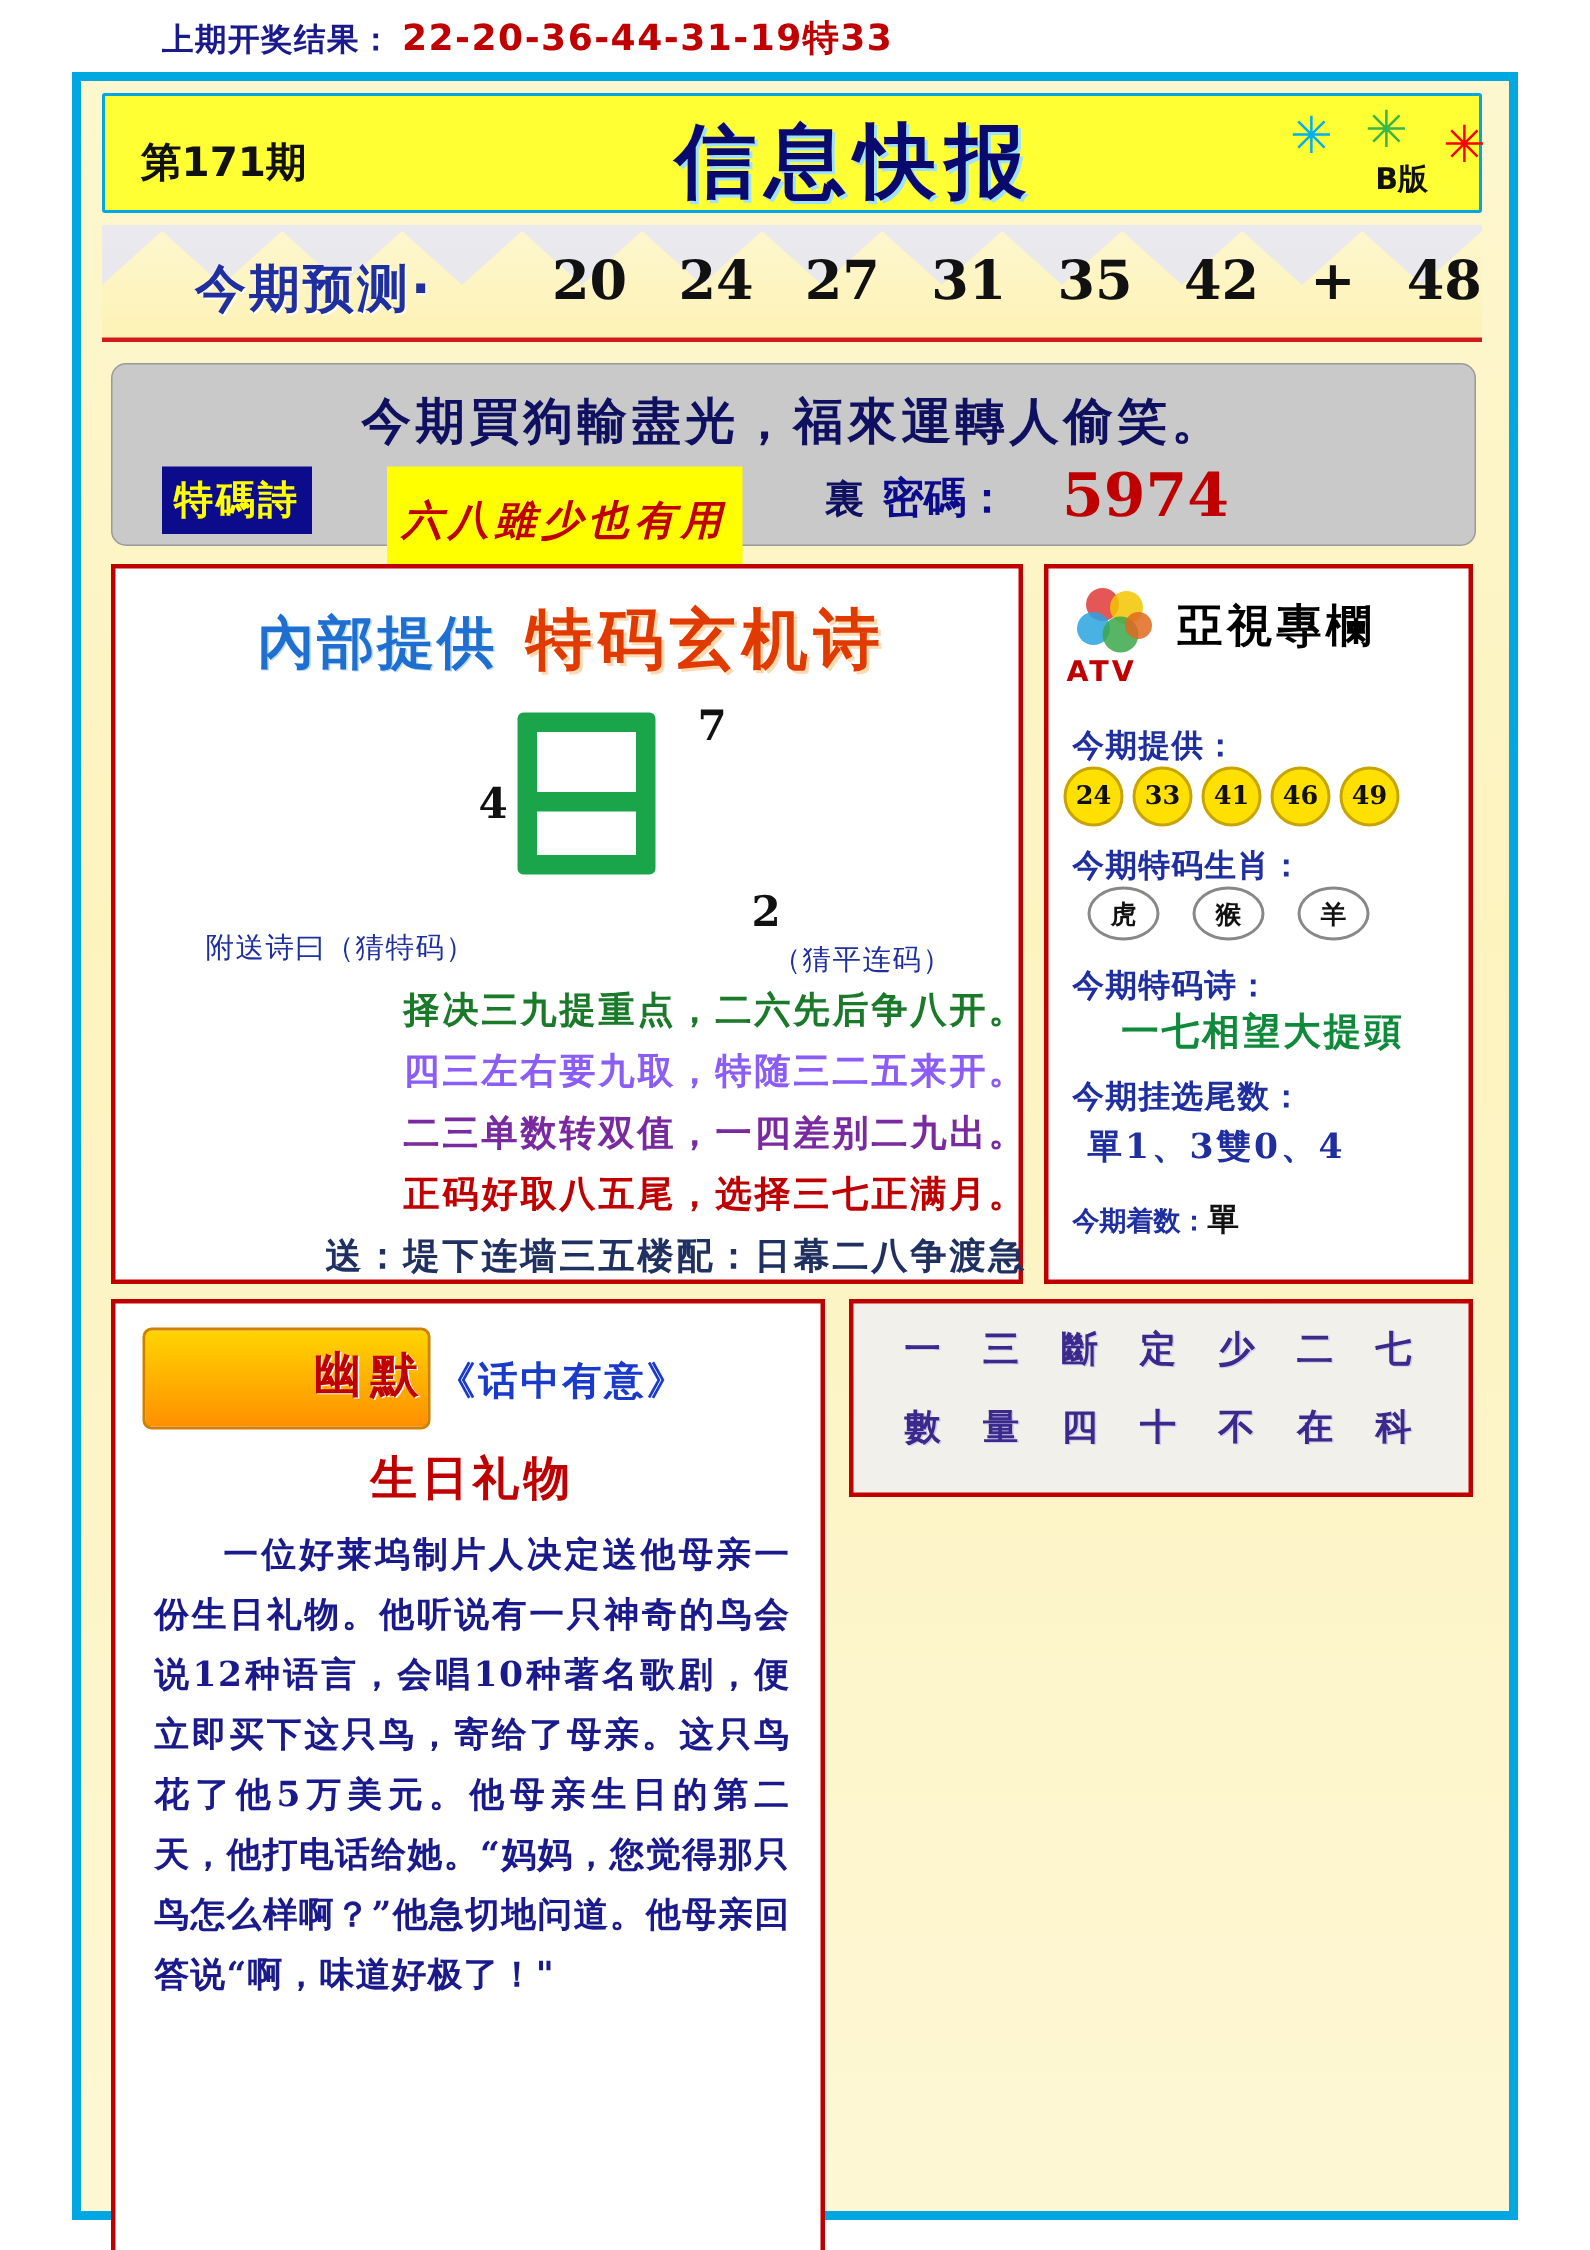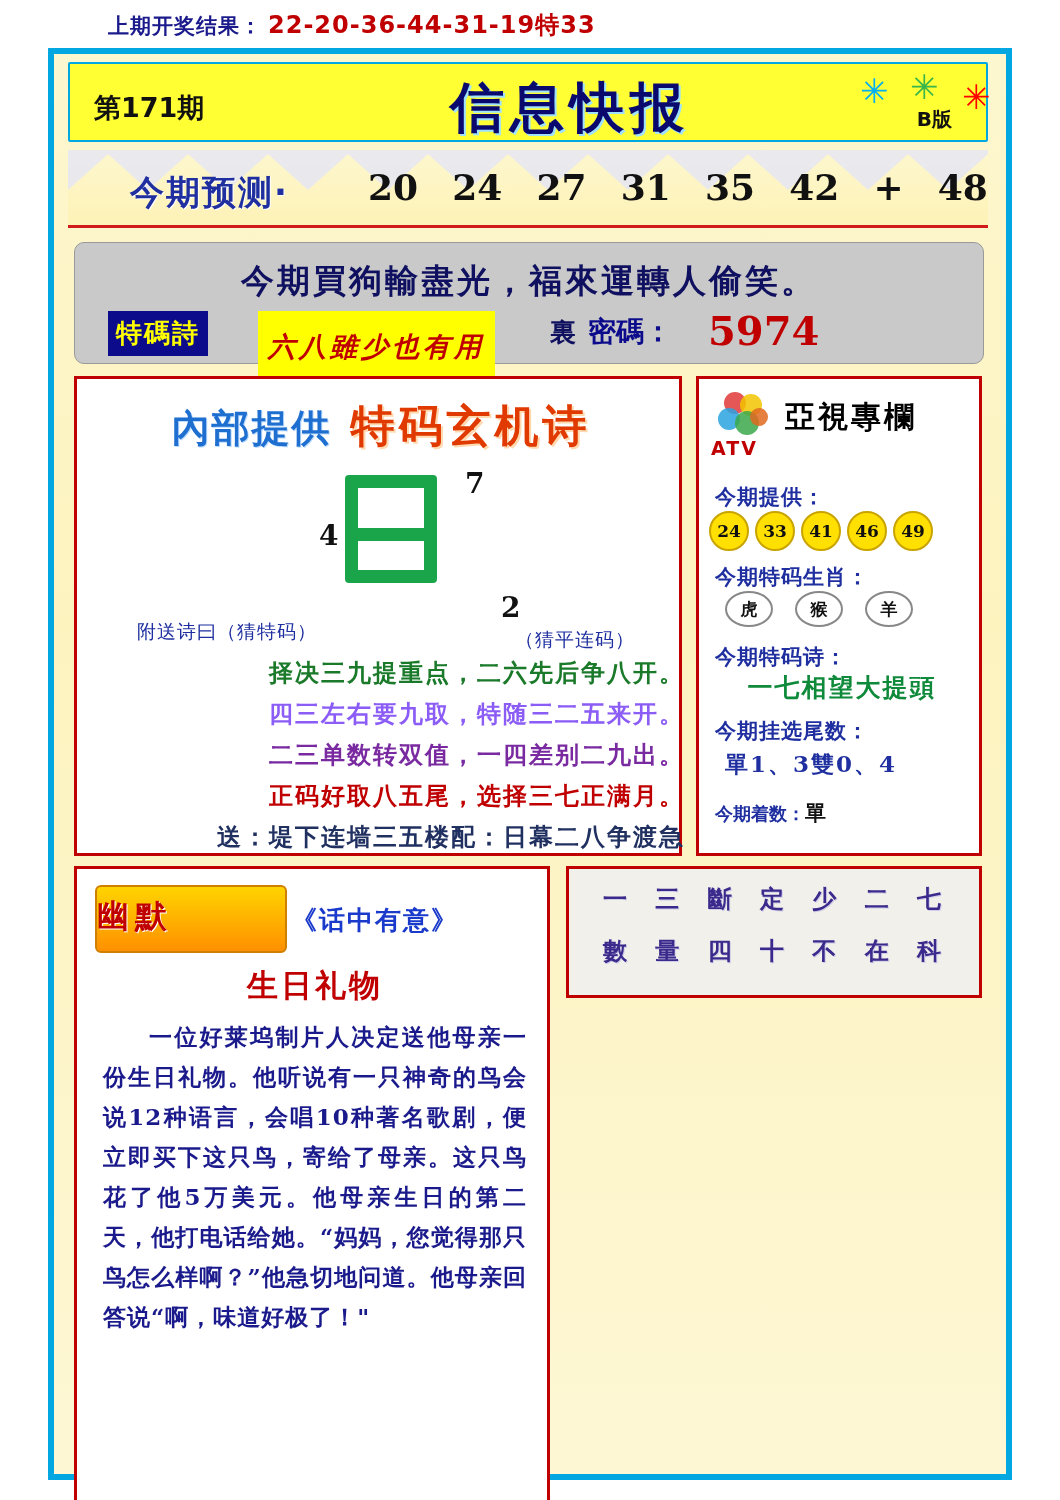--- a/index.html
+++ b/index.html
@@ -204,21 +204,21 @@
   .rp-zhao b{font-size:21px;color:#111;}
 
   
   .humor-panel{left:20px;top:812px;width:476px;height:648px;}
   .humor-badge{
     position:absolute;left:18px;top:16px;width:188px;height:64px;
     background:linear-gradient(180deg,#ffd400,#ff9000);
     border:2px solid #d08000;border-radius:6px;
   }
   .humor-badge span{
-    position:absolute;left:0;top:8px;width:188px;text-align:left;
+    position:absolute;left:0;top:8px;width:188px;text-align:right;
     font-size:32px;font-weight:bold;color:#c00000;letter-spacing:6px;
     font-family:"DejaVu Serif","Liberation Serif",serif;
     text-shadow:1px 1px 0 #fff;
   }
   .humor-sub{
     position:absolute;left:214px;top:34px;font-size:26px;font-weight:bold;color:#1a3acc;
     letter-spacing:2px;font-family:"DejaVu Serif","Liberation Serif",serif;
   }
   .humor-title{
     position:absolute;left:0;top:96px;width:476px;text-align:center;

